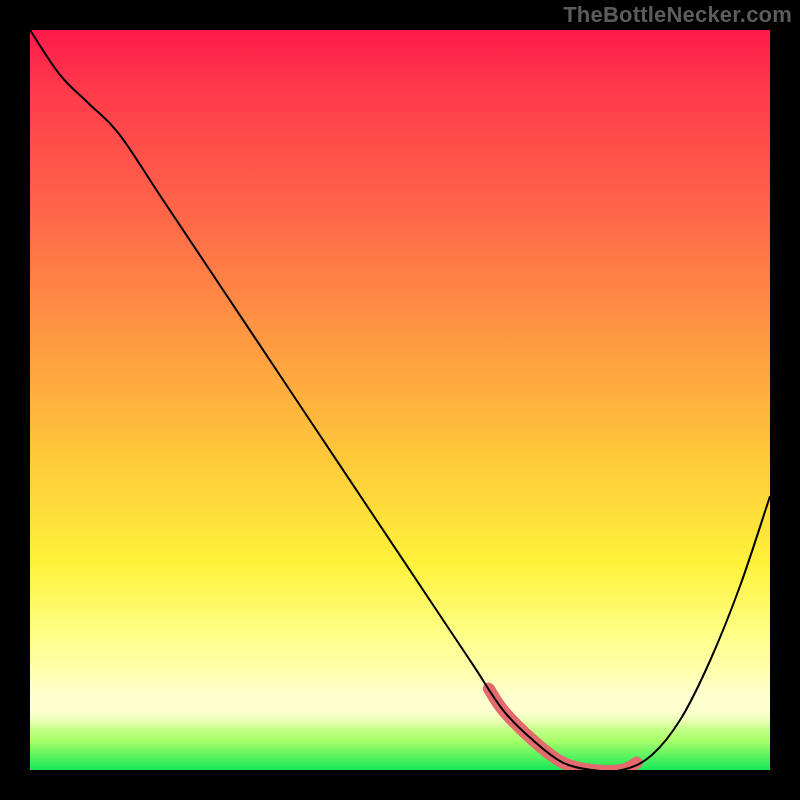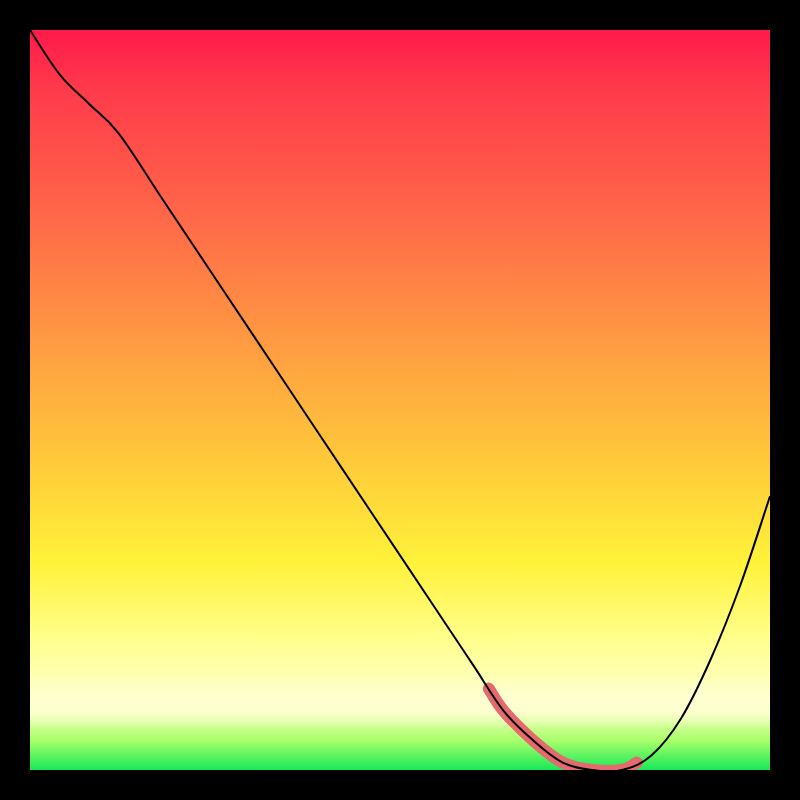--- a/index.html
+++ b/index.html
@@ -85,20 +85,21 @@
   .black-line {
     stroke: #000;
     stroke-width: 2;
     fill: none;
   }
 </style>
 </head>
 <body>
 
 <div class="frame">
+  <div class="watermark">TheBottleNecker.com</div>
 
   <div class="plot-area">
     <div class="gradient"></div>
     <div class="pale-band"></div>
 
     <svg class="curve-svg" viewBox="0 0 740 740" preserveAspectRatio="none">
 
       <path id="pink-path" class="pink-seg" d="M 458.8 658.6 C 461.464 662.596, 465.608 671.476, 473.6 680.8 C 481.59200000000004 690.1239999999999, 492.54400000000004 701.076, 503.20000000000005 710.4 C 513.856 719.7239999999999, 522.144 727.272, 532.8 732.6 C 543.4559999999999 737.928, 551.7439999999999 738.668, 562.4 740 C 573.056 741.332, 584.008 741.332, 592 740 C 599.992 738.668, 604.136 733.932, 606.8 732.6"></path>
 
       <path id="main-path" class="black-line" d="M 0 0 C 5.328 7.992000000000016, 18.944000000000003 31.08000000000009, 29.6 44.40000000000009 C 40.256 57.72000000000009, 48.544000000000004 63.34400000000001, 59.2 74 C 69.856 84.65599999999999, 75.48 86.28400000000003, 88.8 103.60000000000002 C 102.11999999999999 120.91600000000001, 114.55199999999999 142.22799999999995, 133.2 170.19999999999993 C 151.84799999999998 198.1719999999999, 171.088 227.03199999999998, 192.4 259 C 213.71200000000002 290.968, 230.288 315.83199999999994, 251.60000000000002 347.79999999999995 C 272.91200000000003 379.768, 289.488 404.632, 310.8 436.6 C 332.112 468.56800000000004, 351.352 497.428, 370 525.4 C 388.648 553.372, 401.08000000000004 572.02, 414.40000000000003 592 C 427.72 611.98, 433.344 620.4159999999999, 444 636.4 C 454.656 652.384, 462.944 667.4799999999999, 473.6 680.8 C 484.25600000000003 694.12, 492.54400000000004 701.076, 503.20000000000005 710.4 C 513.856 719.7239999999999, 522.144 727.272, 532.8 732.6 C 543.4559999999999 737.928, 551.7439999999999 738.668, 562.4 740 C 573.056 741.332, 581.3439999999999 742.664, 592 740 C 602.6560000000001 737.336, 610.944 734.524, 621.6 725.2 C 632.2560000000001 715.8760000000001, 640.544 705.5160000000001, 651.2 688.2 C 661.8560000000001 670.884, 670.1440000000001 652.976, 680.8000000000001 629 C 691.456 605.024, 699.744 584.304, 710.4 555 C 721.0559999999999 525.696, 734.672 482.18399999999997, 740 466.2"></path>

